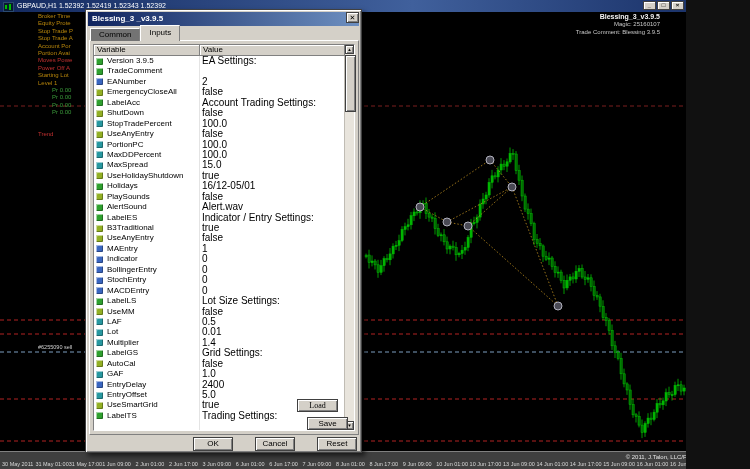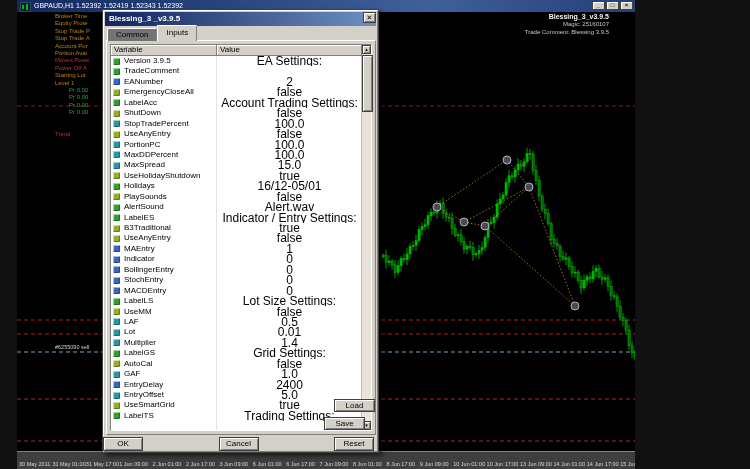--- a/index.html
+++ b/index.html
@@ -1,17 +1,17 @@
 <!DOCTYPE html>
 <html><head>
 <meta charset="utf-8">
 <style>
   html,body{margin:0;padding:0;background:#111;}
-  .screen{position:relative;width:618px;height:469px;background:#000;overflow:hidden;
-          font-family:"Liberation Sans",sans-serif;margin-left:17px;-webkit-font-smoothing:none;}
+  .screen{position:relative;width:686px;height:469px;background:#000;overflow:hidden;
+          font-family:"Liberation Sans",sans-serif;-webkit-font-smoothing:none;}
 
   
   .titlebar{position:absolute;top:0;left:0;width:750px;height:12px;
     background:linear-gradient(90deg,#13295f,#40609c 55%,#13295f);
     color:#fff;font-size:7px;line-height:12px;box-sizing:border-box;z-index:3;}
   .chart-ico{position:absolute;left:3px;top:2px;width:9px;height:8px;background:#0a1a30;border:1px solid #2a4a70;}
   .chart-ico::before{content:"";position:absolute;left:1px;top:2px;width:2px;height:4px;background:#00c000;}
   .chart-ico::after{content:"";position:absolute;left:5px;top:1px;width:2px;height:6px;background:#00c000;}
   .titletext{position:absolute;left:17px;top:0;white-space:nowrap;}
   .win-controls{position:absolute;top:1px;right:2px;display:flex;gap:1px;z-index:6;}
@@ -75,33 +75,33 @@
   .lv-h{box-sizing:border-box;background:#d4d0c8;border-right:1px solid #808080;border-bottom:1px solid #808080;
     box-shadow:inset 1px 1px 0 #fff;padding-left:3px;font-size:8px;line-height:10px;}
   .lv-h.c-var{width:106px;} .lv-h.c-val{flex:1;}
   .lv-rows{position:absolute;top:11px;left:0;right:9px;bottom:0;overflow:hidden;}
   .lv-rows::before{content:"";position:absolute;left:105px;top:0;bottom:0;width:1px;background:#e4e4e4;}
   .lv-row{position:relative;height:10.45px;}
   .p-icon{position:absolute;left:2px;top:1.5px;width:7px;height:7px;border-radius:1px;
     box-shadow:inset 1px 1px 0 rgba(255,255,255,.55),inset -1px -1px 0 rgba(0,0,0,.3);}
   .t-s{background:#2fa02f;} .t-n{background:#3a66c0;} .t-b{background:#93b024;} .t-d{background:#2898a0;}
   .p-var{position:absolute;left:13px;top:0;width:92px;font-size:8px;line-height:10.4px;white-space:nowrap;overflow:hidden;}
-  .p-val{position:absolute;left:108px;top:0;right:2px;font-size:12px;line-height:10.4px;white-space:nowrap;overflow:hidden;text-align:center;}
+  .p-val{position:absolute;left:108px;top:0;right:2px;font-size:10px;line-height:10.4px;white-space:nowrap;overflow:hidden;}
 
   .lv-scroll{position:absolute;top:0;right:0;bottom:0;width:9px;background:#e8e4dc;border-left:1px solid #c0bcb4;}
   .sb-btn{position:absolute;left:0;width:9px;height:9px;padding:0;font-size:4.5px;line-height:8px;text-align:center;}
   .sb-up{top:0;} .sb-down{bottom:0;}
   .arrow-up-icon::before{content:"\25B2";}
   .arrow-down-icon::before{content:"\25BC";}
   .sb-thumb{position:absolute;left:0;top:10px;width:9px;height:55px;}
 
   .side-btn{position:absolute;width:41px;height:13px;font-size:8px;line-height:11px;text-align:center;padding:0;z-index:30;}
-  .btn-load{left:231px;top:389px;} .btn-save{left:221px;top:407px;}
-
-  .dlg-footer{position:absolute;left:0;right:4px;top:427px;height:14px;display:flex;justify-content:space-between;gap:6px;}
+  .btn-load{left:211px;top:389px;font-family:Liberation Serif, serif;} .btn-save{left:221px;top:407px;}
+
+  .dlg-footer{position:absolute;left:0;right:4px;top:427px;height:14px;display:flex;justify-content:flex-end;gap:22px;}
   .dlg-footer button{width:40px;height:14px;font-size:8px;line-height:12px;text-align:center;padding:0;}
 </style>
 </head>
 <body>
 
 <div class="screen">
 
   <div class="titlebar">
     <span class="chart-ico"></span>
     <span class="titletext">GBPAUD,H1  1.52392 1.52419 1.52343 1.52392</span>

